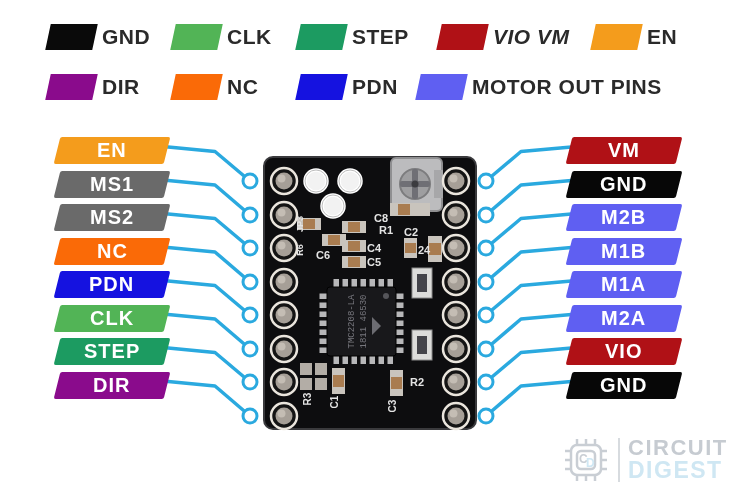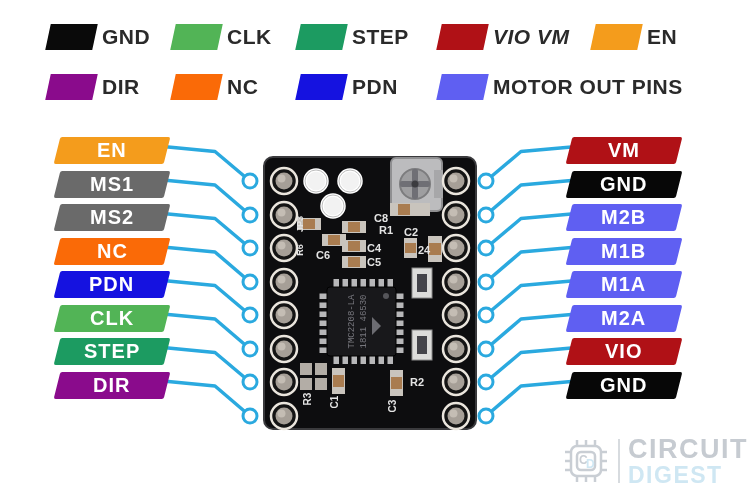--- a/index.html
+++ b/index.html
@@ -15,21 +15,21 @@
   
   .pin-label{position:absolute;width:110px;height:27px;transform:skewX(-14deg);
              border-radius:2px;display:flex;align-items:center;justify-content:center;z-index:3;}
   .pin-label span{display:block;transform:skewX(14deg);color:#ffffff;font-size:20px;
                   font-weight:bold;letter-spacing:1px;line-height:27px;}
 
   
   .watermark{position:absolute;left:562px;top:436px;display:flex;align-items:center;gap:8px;z-index:1;}
   .wm-divider{width:2px;height:44px;background:#d7dbdf;}
   .wm-text{display:flex;flex-direction:column;line-height:1.02;}
-  .wm-top{font-size:27px;font-weight:bold;letter-spacing:1.5px;color:#c6cbd1;}
+  .wm-top{font-size:22px;font-weight:bold;letter-spacing:1.5px;color:#c6cbd1;}
   .wm-bottom{font-size:23px;font-weight:bold;letter-spacing:1.5px;color:#cfe7f3;}
 </style>
 </head>
 <body>
 
 <div id="canvas">
 
   <svg width="750" height="500" viewBox="0 0 750 500">
     <defs>
       <g id="pad">
@@ -238,21 +238,21 @@
       <span class="legend-label">DIR</span>
     </div>
     <div class="legend-item" style="left:173px;top:74px;">
       <div class="legend-swatch" style="background-color: rgb(250, 106, 7);"></div>
       <span class="legend-label">NC</span>
     </div>
     <div class="legend-item" style="left:298px;top:74px;">
       <div class="legend-swatch" style="background-color: rgb(21, 18, 224);"></div>
       <span class="legend-label">PDN</span>
     </div>
-    <div class="legend-item" style="left:439px;top:74px;">
+    <div class="legend-item" style="left:418px;top:74px;">
       <div class="legend-swatch" style="background-color: rgb(95, 95, 242);"></div>
       <span class="legend-label">MOTOR OUT PINS</span>
     </div>
   </div>
 
   <div>
     <div class="pin-label" style="left: 57px; top: 137px; background-color: rgb(244, 156, 28);">
         <span>EN</span>
       </div>
     <div class="pin-label" style="left: 57px; top: 170.5px; background-color: rgb(106, 106, 106);">

